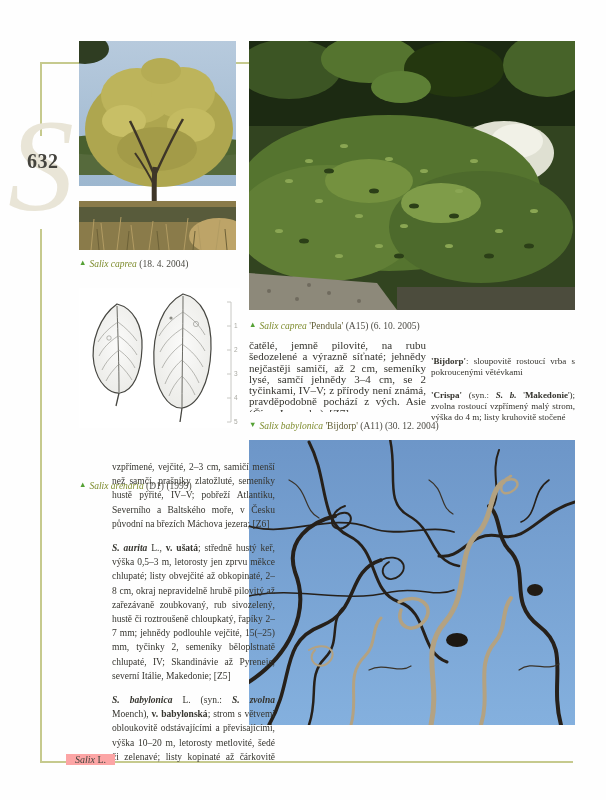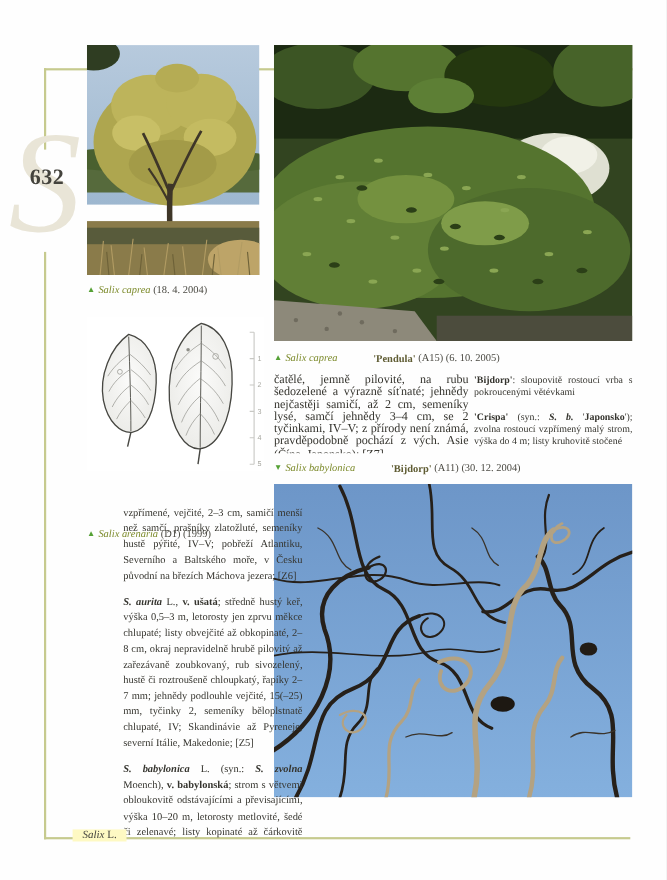--- a/index.html
+++ b/index.html
@@ -8,31 +8,31 @@
   .rule{position:absolute;background:#c6ca8e;}
   .section-letter{position:absolute;left:8px;top:100px;font-size:132px;line-height:1;
         font-style:italic;color:#e9e5d7;z-index:1;user-select:none;}
   .page-number{position:absolute;left:27px;top:150px;font-size:20px;font-weight:bold;
         color:#44433d;z-index:2;letter-spacing:.5px;}
   .photo{position:absolute;overflow:hidden;}
   .photo svg{display:block;}
   .caption{position:absolute;font-size:9.5px;white-space:nowrap;z-index:3;}
   .cap-marker{color:#55a135;font-size:7.5px;vertical-align:1.5px;margin-right:3px;}
   .cap-species{font-style:italic;font-weight:normal;color:#7d8b2c;}
-  .cap-cultivar{font-weight:bold;color:#5f5c33;margin-left:30px;}
+  .cap-cultivar{font-weight:normal;color:#5f5c33;}
   .cap-detail{color:#4b4a43;}
   .bodycol{position:absolute;text-align:justify;color:#35342e;overflow:hidden;}
   .col-left{left:79px;top:460px;width:163px;height:302px;font-size:9.5px;line-height:14.2px;margin-left:33px;}
   .col-mid{left:249px;top:340px;width:177px;height:72px;font-size:11px;line-height:11.3px;}
-  .col-right{left:431px;top:340px;width:144px;height:74px;font-size:9px;line-height:11.3px;}
+  .col-right{left:431px;top:356px;width:144px;height:74px;font-size:9px;line-height:11.3px;}
   .bodycol p{margin:0 0 10px 0;}
   .col-right p{margin:0 0 11px 0;}
   .sp{font-weight:bold;font-style:italic;}
   .b{font-weight:bold;}
-  .footer-label{position:absolute;left:66px;top:754px;background:#fef9c3;padding:0 9px;
+  .footer-label{position:absolute;left:66px;top:754px;background:#fca5a5;padding:0 9px;
         font-size:10px;color:#45443e;z-index:2;}
   .footer-label .it{font-style:italic;}
   .figure{position:absolute;background:#fff;}
 </style>
 </head>
 <body>
 
 <div class="page">
 
   <div class="rule" style="left:40px;top:62px;width:535px;height:1.5px;"></div>
@@ -222,21 +222,21 @@
   <div class="caption" style="left:79px;top:444px;margin-top:36px;">
     <span class="cap-marker">▲</span><span class="cap-species">Salix arenaria</span>&nbsp;<span class="cap-detail">(D1) (1999)</span>
   </div>
 
   <div class="bodycol col-mid">
     <p>čatělé, jemně pilovité, na rubu šedozelené a výrazně síťnaté; jehnědy nejčastěji samičí, až 2 cm, semeníky lysé, samčí jehnědy 3–4 cm, se 2 tyčinkami, IV–V; z přírody není známá, pravděpodobně pochází z vých. Asie (Čína, Japonsko); [Z7]</p>
   </div>
 
   <div class="bodycol col-right">
     <p><span class="b">'Bijdorp'</span><span>: sloupovitě rostoucí vrba s pokroucenými větévkami</span></p>
-    <p><span class="b">'Crispa'</span><span> (syn.: </span><span class="sp">S. b.</span><span> '</span><span class="b">Japonsko</span><span>'); zvolna rostoucí vzpřímený malý strom, výška do 4 m; listy kruhovitě stočené</span></p>
+    <p><span class="b">'Crispa'</span><span> (syn.: </span><span class="sp">S. b.</span><span> '</span><span class="b">Makedonie</span><span>'); zvolna rostoucí vzpřímený malý strom, výška do 4 m; listy kruhovitě stočené</span></p>
   </div>
 
   <div class="caption" style="left:249px;top:420px;">
     <span class="cap-marker">▼</span><span class="cap-species">Salix babylonica</span>&nbsp;<span class="cap-cultivar">'Bijdorp'</span>&nbsp;<span class="cap-detail">(A11) (30. 12. 2004)</span>
   </div>
 
   <div class="photo" style="left:249px;top:440px;width:326px;height:285px;">
     <svg width="326" height="285" viewBox="0 0 326 285">
       <defs>
         <linearGradient id="sky2" x1="0" y1="0" x2="0" y2="1">

